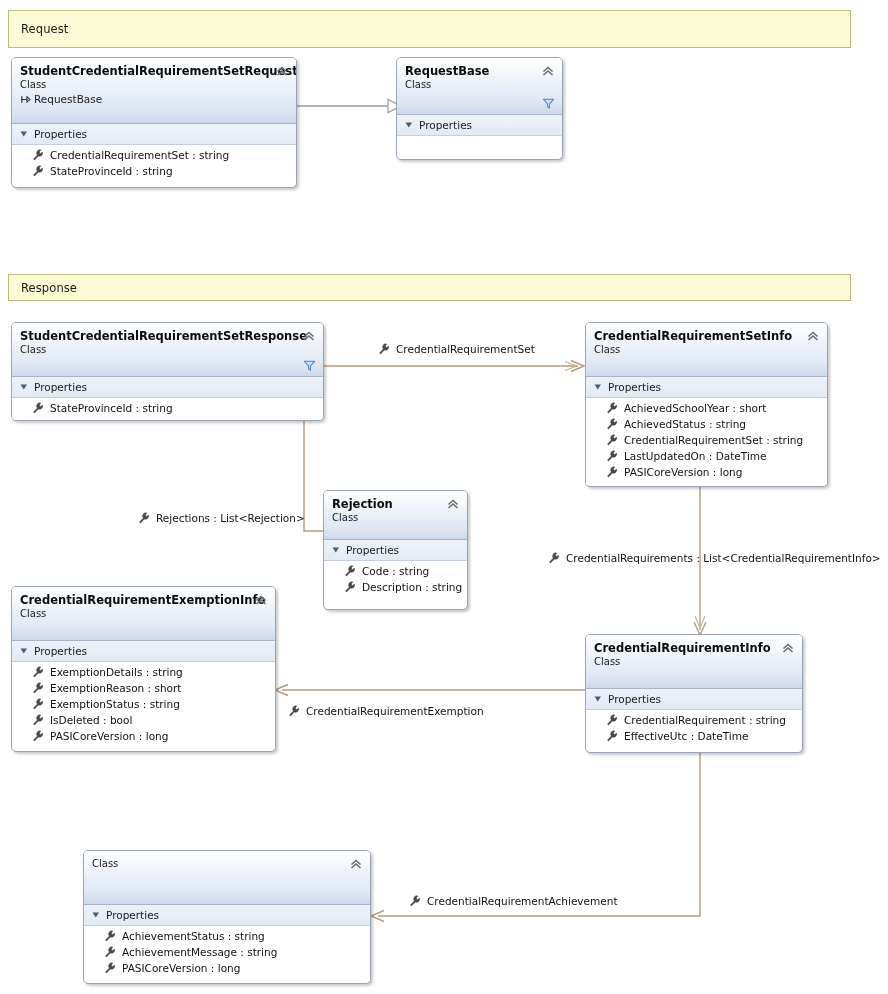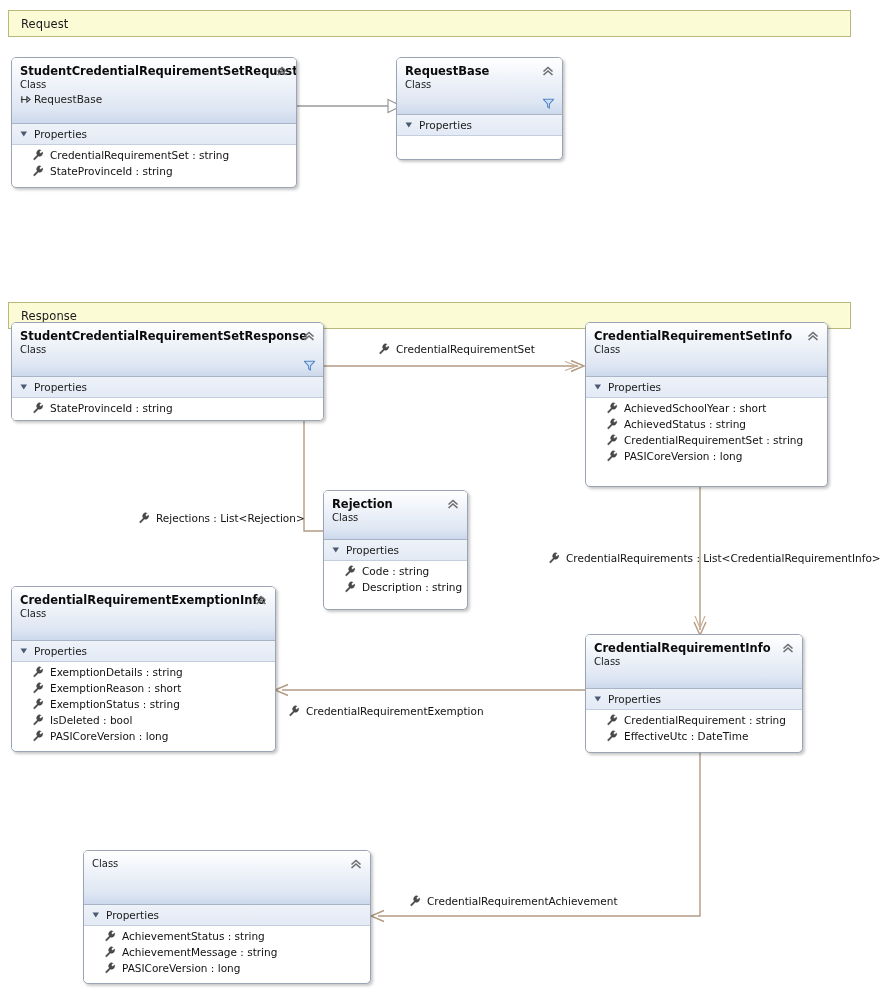--- a/index.html
+++ b/index.html
@@ -138,25 +138,25 @@
     color: #111111;
     white-space: nowrap;
     background: transparent;
   }
 </style>
 </head>
 <body>
 
 <div id="canvas">
 
-  <div class="banner" style="left:8px; top:10px; width:843px; height:27px;">
+  <div class="banner" style="left:8px; top:10px; width:843px; height:38px;">
     <span class="banner-label">Request</span>
   </div>
 
-  <div class="banner" style="left:8px; top:274px; width:843px; height:27px;margin-top:28px;">
+  <div class="banner" style="left:8px; top:274px; width:843px; height:27px;">
     <span class="banner-label">Response</span>
   </div>
 
   <svg class="conn" style="left:296px; top:95px; width:106px; height:22px;" viewBox="0 0 106 22">
     <line x1="0" y1="11" x2="92" y2="11" stroke="#9a9a9a" stroke-width="1.4"></line>
     <polygon points="92,4.5 105,11 92,17.5" fill="#ffffff" stroke="#9a9a9a" stroke-width="1.2"></polygon>
   </svg>
 
   <svg class="conn" style="left:324px; top:358px; width:262px; height:16px;" viewBox="0 0 262 16">
     <line x1="0" y1="8" x2="254" y2="8" stroke="#b49a82" stroke-width="1.4"></line>
@@ -384,20 +384,26 @@
         <div class="member">
           <span class="ico"><svg width="12" height="12" viewBox="0 0 16 16">
                 <path d="M11.2 1.2a4.2 4.2 0 0 0-4 6.9L2 13.3l1.3 1.3 5.2-5.2a4.2 4.2 0 0 0 5.4-5.5l-2 2-1.7-.4-.4-1.7 2-2a4.3 4.3 0 0 0-.6-.6z" fill="#4a4a4a" stroke="#2c2c2c" stroke-width="0.6"></path>
               </svg></span>
           <span>CredentialRequirementSet : string</span>
         </div>
         <div class="member">
           <span class="ico"><svg width="12" height="12" viewBox="0 0 16 16">
                 <path d="M11.2 1.2a4.2 4.2 0 0 0-4 6.9L2 13.3l1.3 1.3 5.2-5.2a4.2 4.2 0 0 0 5.4-5.5l-2 2-1.7-.4-.4-1.7 2-2a4.3 4.3 0 0 0-.6-.6z" fill="#4a4a4a" stroke="#2c2c2c" stroke-width="0.6"></path>
               </svg></span>
+          <span>LastUpdatedOn : DateTime</span>
+        </div>
+        <div class="member">
+          <span class="ico"><svg width="12" height="12" viewBox="0 0 16 16">
+                <path d="M11.2 1.2a4.2 4.2 0 0 0-4 6.9L2 13.3l1.3 1.3 5.2-5.2a4.2 4.2 0 0 0 5.4-5.5l-2 2-1.7-.4-.4-1.7 2-2a4.3 4.3 0 0 0-.6-.6z" fill="#4a4a4a" stroke="#2c2c2c" stroke-width="0.6"></path>
+              </svg></span>
           <span>PASICoreVersion : long</span>
         </div>
       </div>
     </div>
   </div>
 
   <div class="uml" style="left:323px; top:490px; width:145px; height:120px;">
     <div class="uml-head" style="height:49px;">
       <div class="uml-title">Rejection</div>
       <div class="uml-stereo">Class</div>

